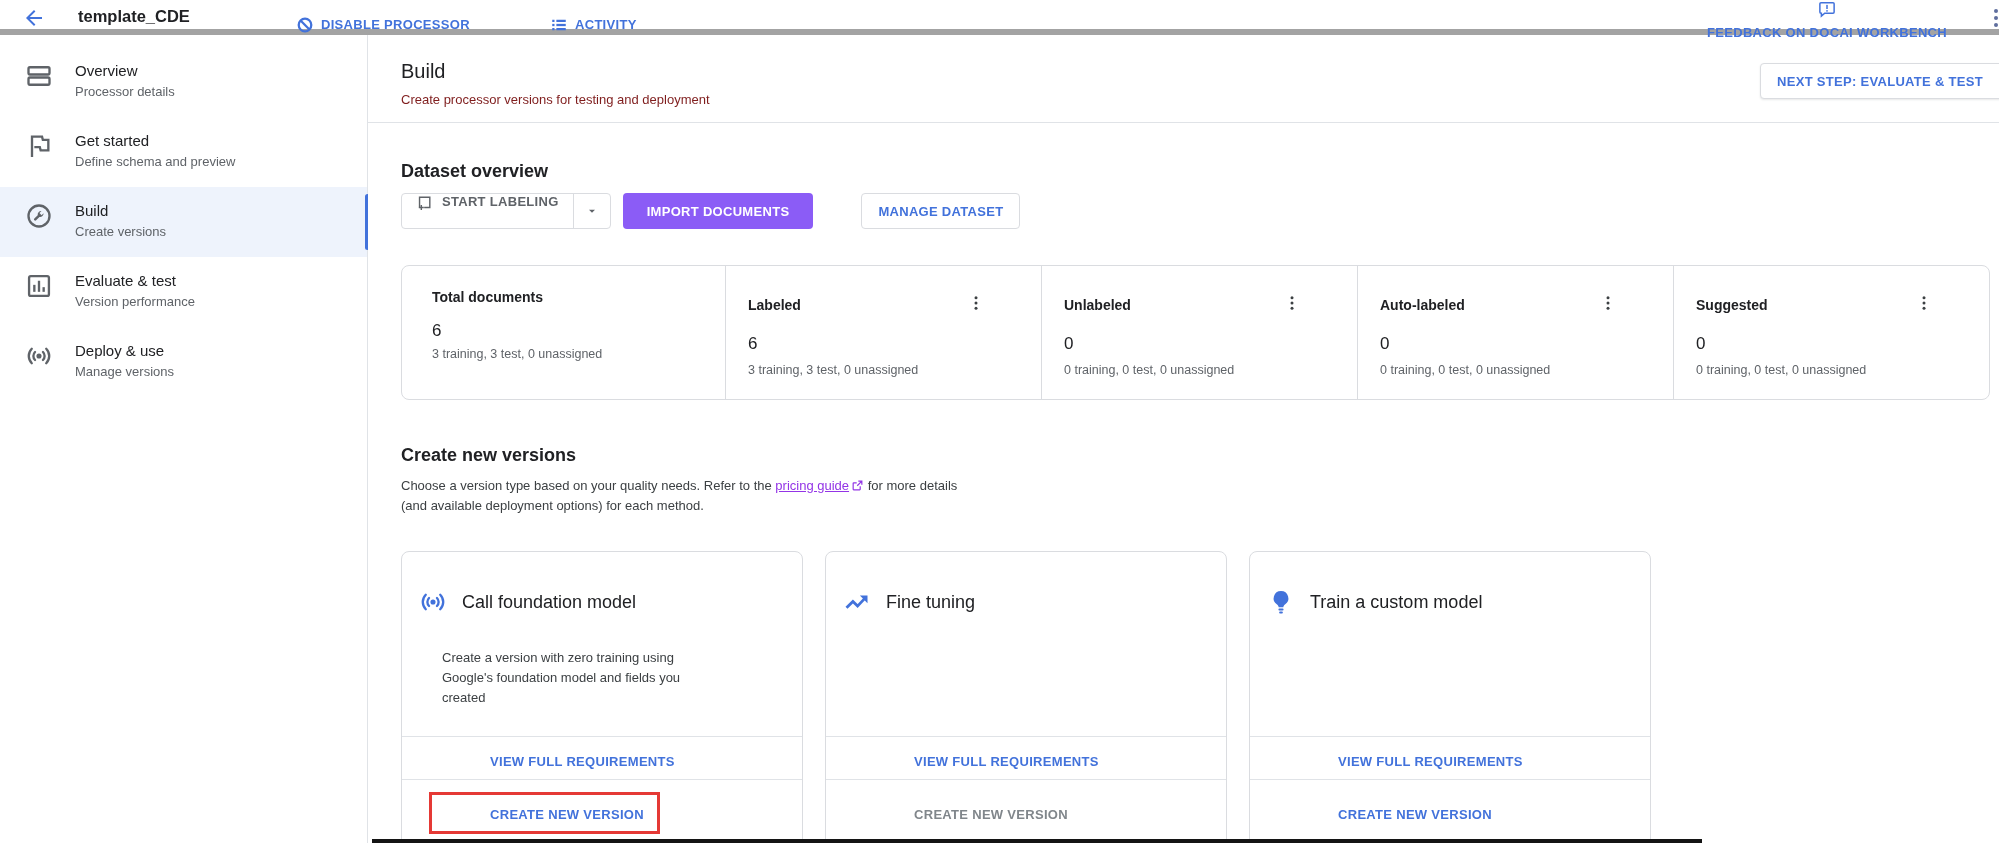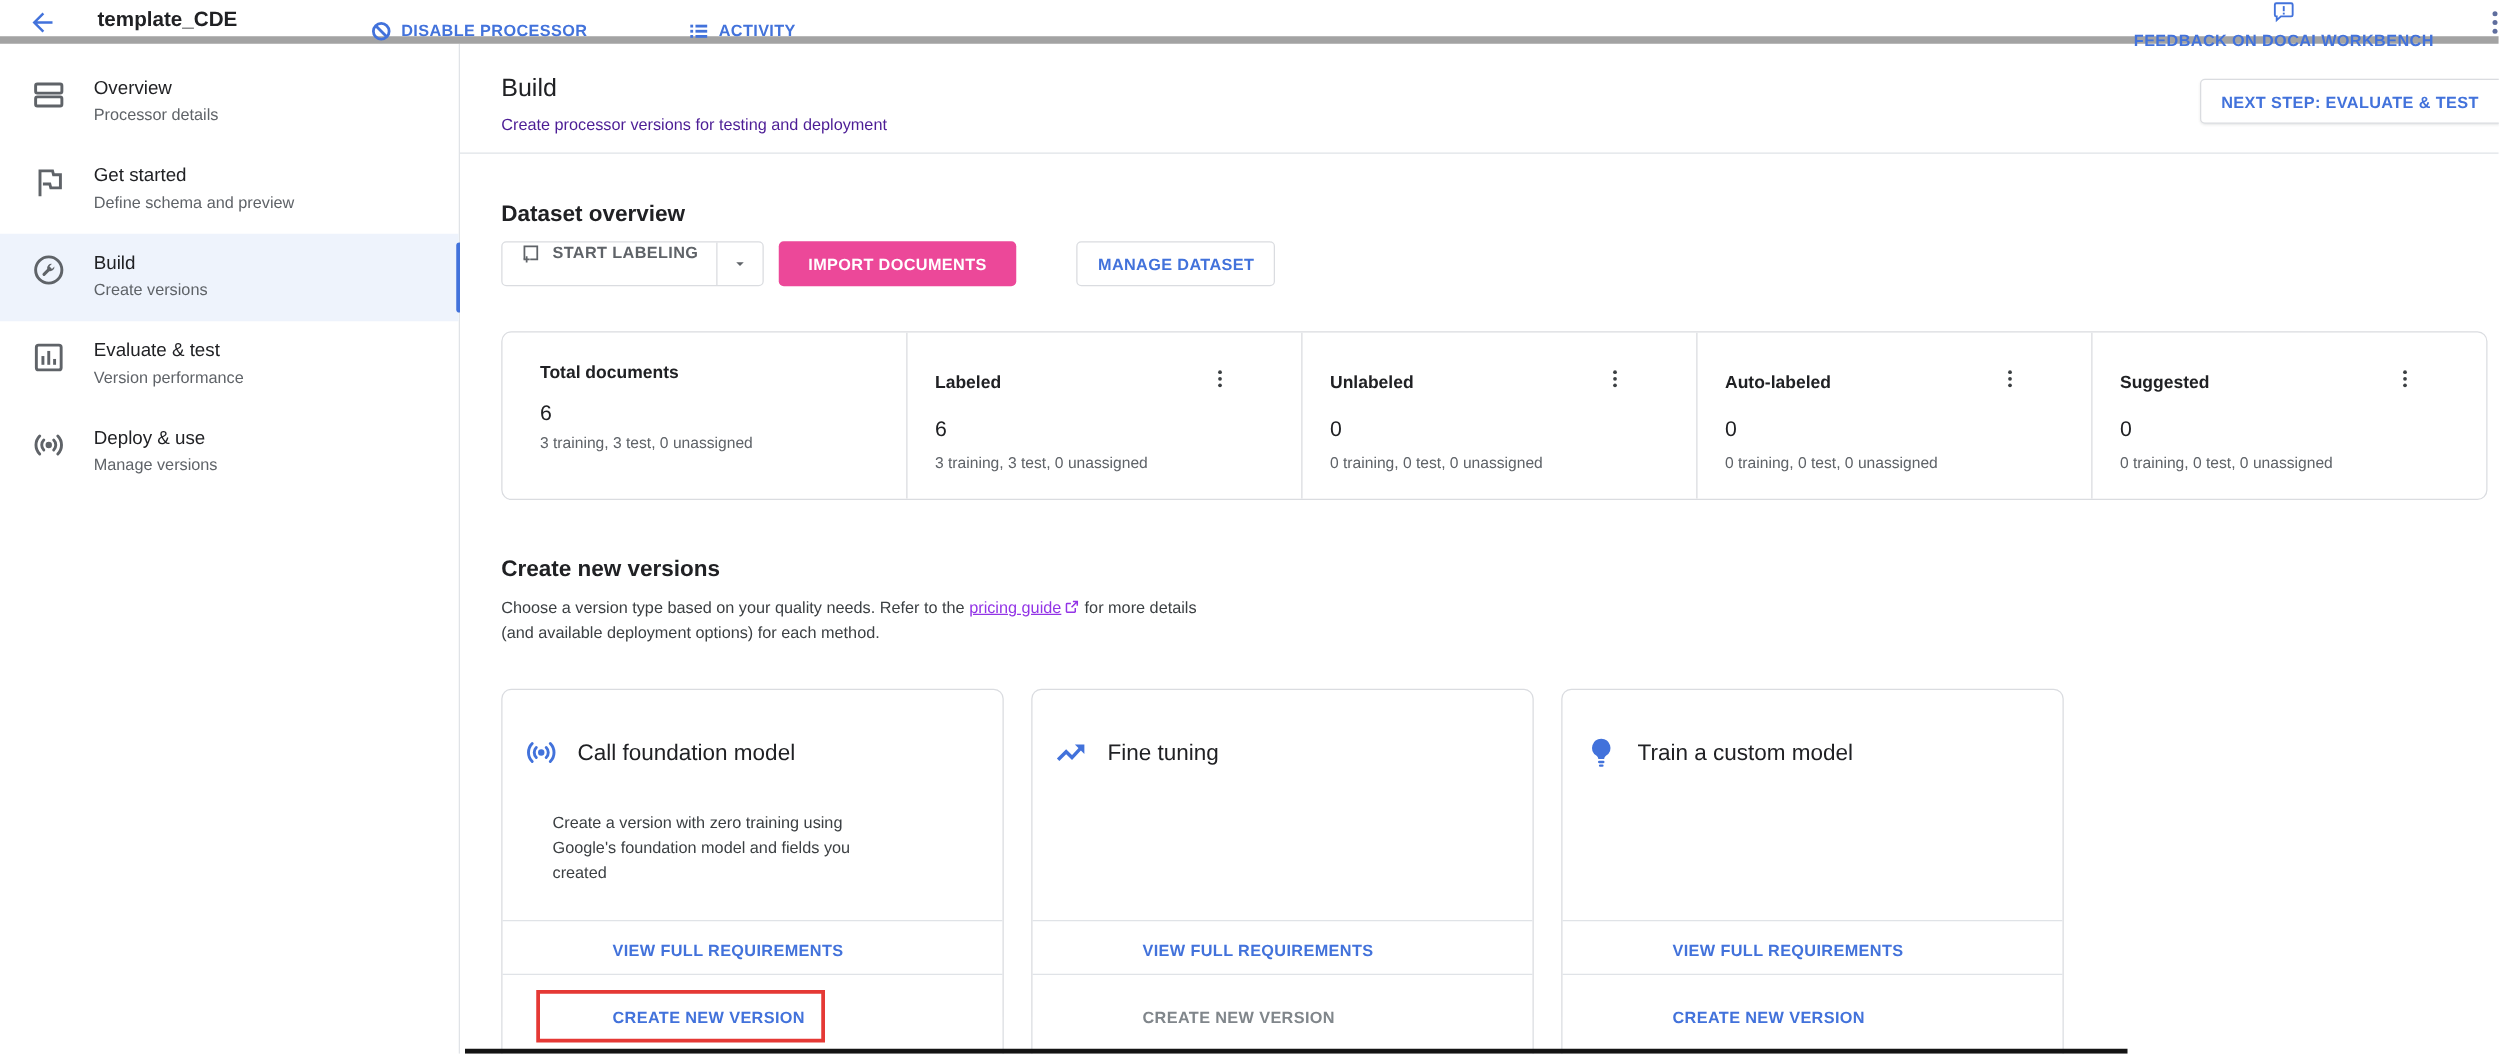--- a/index.html
+++ b/index.html
@@ -28,38 +28,38 @@
   .side-item .s { font-size:13px; color:#5f6368; line-height:18px; margin-top:2px; }
   .side-item.selected { background:#eef3fc; }
   .side-item.selected .selbar { position:absolute; right:-3px; top:7px; bottom:7px; width:5px;
     background:#4272db; border-radius:3px; }
 
   
   .main { position:absolute; left:368px; top:35px; right:0; bottom:0; background:#fff; }
   .main-header { position:absolute; left:0; top:0; right:0; height:88px; border-bottom:1px solid #e0e3e7;
     padding:24px 0 0 33px; }
   .main-header .h1 { font-size:20px; font-weight:400; color:#202124; line-height:24px; }
-  .main-header .sub { font-size:13px; color:#4c1d95; margin-top:9px; }
+  .main-header .sub { font-size:13px; color:#7f1d1d; margin-top:9px; }
   .next-step { position:absolute; left:1392px; top:28px; height:36px; width:300px;
     background:#fff; border:1px solid #dadce0; border-radius:4px; display:flex; align-items:center;
     padding:0 16px; color:#4272db; font-size:13px; font-weight:700; letter-spacing:.3px;
     box-shadow:0 1px 2px rgba(60,64,67,.12); cursor:pointer; white-space:nowrap; }
 
   .sec-title { position:absolute; left:33px; font-size:18px; font-weight:700; color:#202124; }
   .t-dataset { top:126px; }
   .t-create { top:410px; }
 
   
   .btn-row { position:absolute; left:33px; top:158px; height:36px; display:flex; align-items:stretch; }
   .split-btn { display:flex; border:1px solid #dadce0; border-radius:4px; background:#fff; }
   .split-main { display:flex; align-items:flex-start; gap:9px; padding:0 14px; color:#5f6368;
     font-size:13px; font-weight:700; letter-spacing:.3px; cursor:pointer; }
   .split-caret { width:37px; display:flex; align-items:center; justify-content:center;
     border-left:1px solid #dadce0; cursor:pointer; }
-  .btn-primary { margin-left:12px; background:#ec4899; color:#fff; border:none; border-radius:4px;
+  .btn-primary { margin-left:12px; background:#8b5cf6; color:#fff; border:none; border-radius:4px;
     padding:0 24px; display:flex; align-items:center; font-size:13px; font-weight:700;
     letter-spacing:.3px; cursor:pointer; }
   .btn-outline { margin-left:48px; background:#fff; color:#4272db; border:1px solid #dadce0;
     border-radius:4px; padding:0 16px; display:flex; align-items:center; font-size:13px;
     font-weight:700; letter-spacing:.3px; cursor:pointer; }
 
   
   .stats-card { position:absolute; left:33px; right:9px; top:230px; height:135px;
     border:1px solid #dadce0; border-radius:8px; background:#fff; display:flex; overflow:hidden; }
   .stat-col { position:relative; flex:1 1 0; padding:31px 0 0 22px; }

